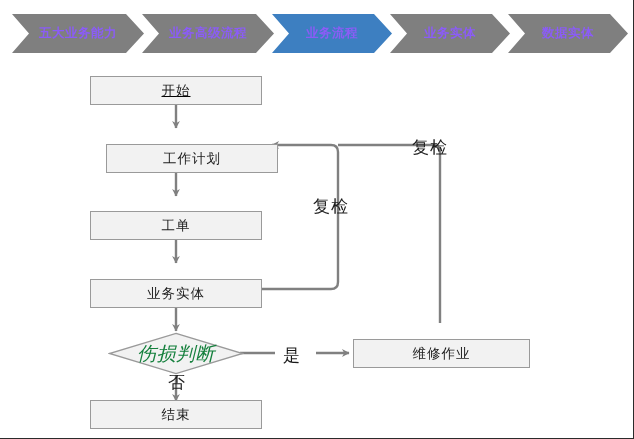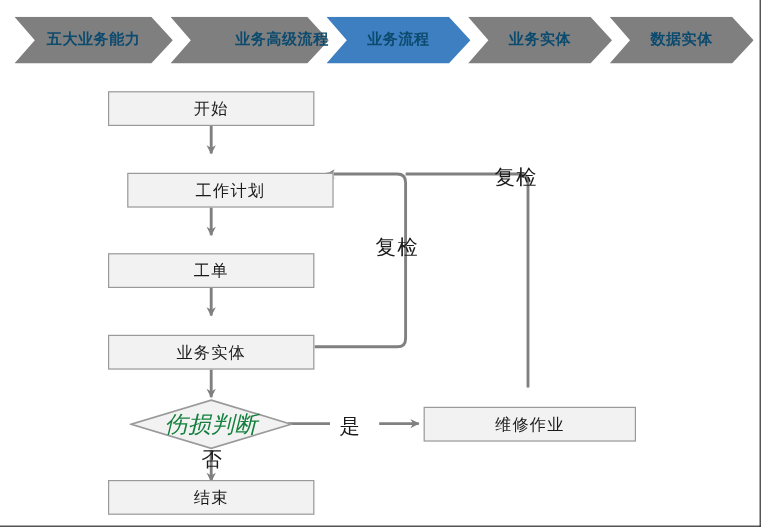--- a/index.html
+++ b/index.html
@@ -6,21 +6,21 @@
   body{width:634px;height:439px;overflow:hidden;
        font-family:"DejaVu Sans","Liberation Sans",sans-serif;}
   #page{position:relative;width:634px;height:439px;background:#ffffff;
         border-right:1px solid #2b2b2b;border-bottom:1px solid #2b2b2b;
         box-sizing:border-box;}
 
   
   #breadcrumb{position:absolute;left:0;top:0;width:634px;height:60px;}
   .chev{position:absolute;top:14px;height:39px;display:flex;
         align-items:center;justify-content:center;}
-  .chev .lbl{position:relative;z-index:3;color:#0c4a6e;font-size:12.5px;
+  .chev .lbl{position:relative;z-index:3;color:#8b5cf6;font-size:12.5px;
              font-weight:bold;letter-spacing:.5px;white-space:nowrap;}
   .chev svg{position:absolute;left:0;top:0;}
 
   
   #flow{position:absolute;left:0;top:58px;width:634px;height:381px;}
   #flow svg{position:absolute;left:0;top:0;}
 
   .nodebox{position:absolute;background:#f2f2f2;border:1px solid #9a9a9a;
            box-sizing:border-box;display:flex;align-items:center;
            justify-content:center;}
@@ -42,21 +42,21 @@
 
   <div id="breadcrumb">
 
     <div class="chev" style="left:12px;width:132px;">
       <svg width="132" height="39" viewBox="0 0 132 39">
         <path d="M0,0 L114,0 L132,19.5 L114,39 L0,39 L17,19.5 Z" fill="#7f7f7f"></path>
       </svg>
       <span class="lbl">五大业务能力</span>
     </div>
 
-    <div class="chev" style="left:142px;width:132px;justify-content:flex-end;">
+    <div class="chev" style="left:142px;width:132px;">
       <svg width="132" height="39" viewBox="0 0 132 39">
         <path d="M0,0 L114,0 L132,19.5 L114,39 L0,39 L17,19.5 Z" fill="#7f7f7f"></path>
       </svg>
       <span class="lbl">业务高级流程</span>
     </div>
 
     <div class="chev" style="left:272px;width:120px;">
       <svg width="120" height="39" viewBox="0 0 120 39">
         <path d="M0,0 L102,0 L120,19.5 L102,39 L0,39 L17,19.5 Z" fill="#3d7fc1"></path>
       </svg>
@@ -100,21 +100,21 @@
 
         <path d="M262,231 L331,231 Q338,231 338,224 L338,94 Q338,87 331,87 L272,87" marker-end="url(#ah)"></path>
 
         <path d="M440,265 L440,94 Q440,87 433,87 L338,87"></path>
 
         <line x1="240" y1="295" x2="275" y2="295"></line>
         <line x1="316" y1="295" x2="349" y2="295" marker-end="url(#ah)"></line>
       </g>
     </svg>
 
-    <div class="nodebox" style="left:90px;top:18px;width:172px;height:29px;">
+    <div class="nodebox" style="left:90px;top:18px;width:172px;height:29px;text-decoration:underline;">
       <span>开始</span>
     </div>
 
     <div class="nodebox" style="left:90px;top:86px;width:172px;height:29px;margin-left:16px;">
       <span>工作计划</span>
     </div>
 
     <div class="nodebox" style="left:90px;top:153px;width:172px;height:29px;">
       <span>工单</span>
     </div>

